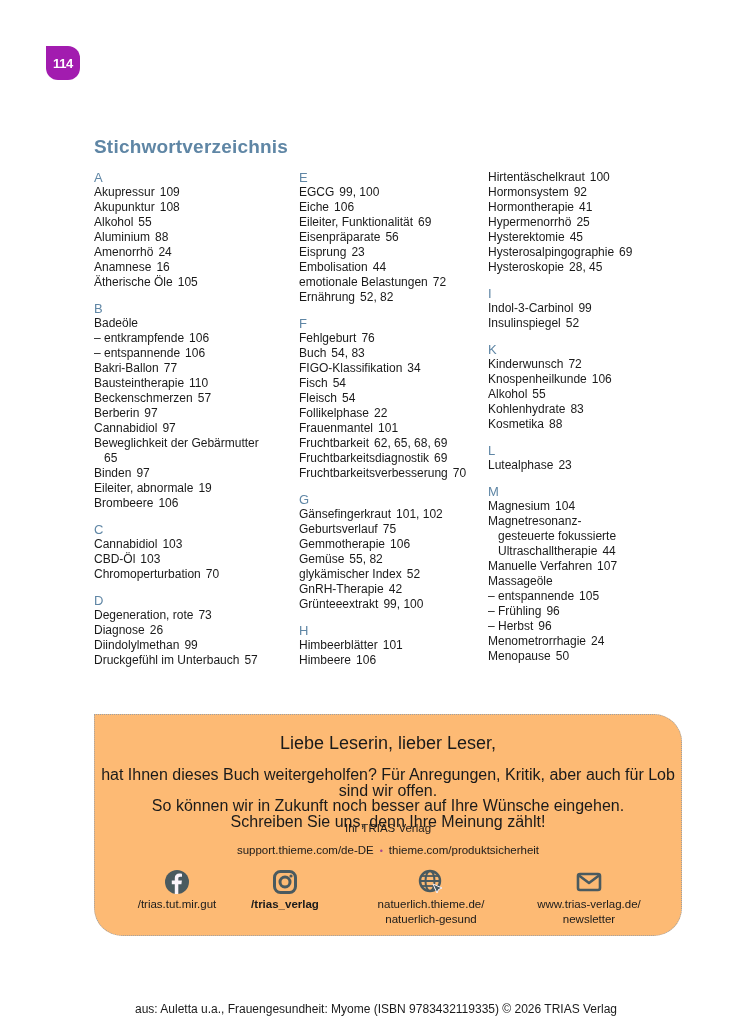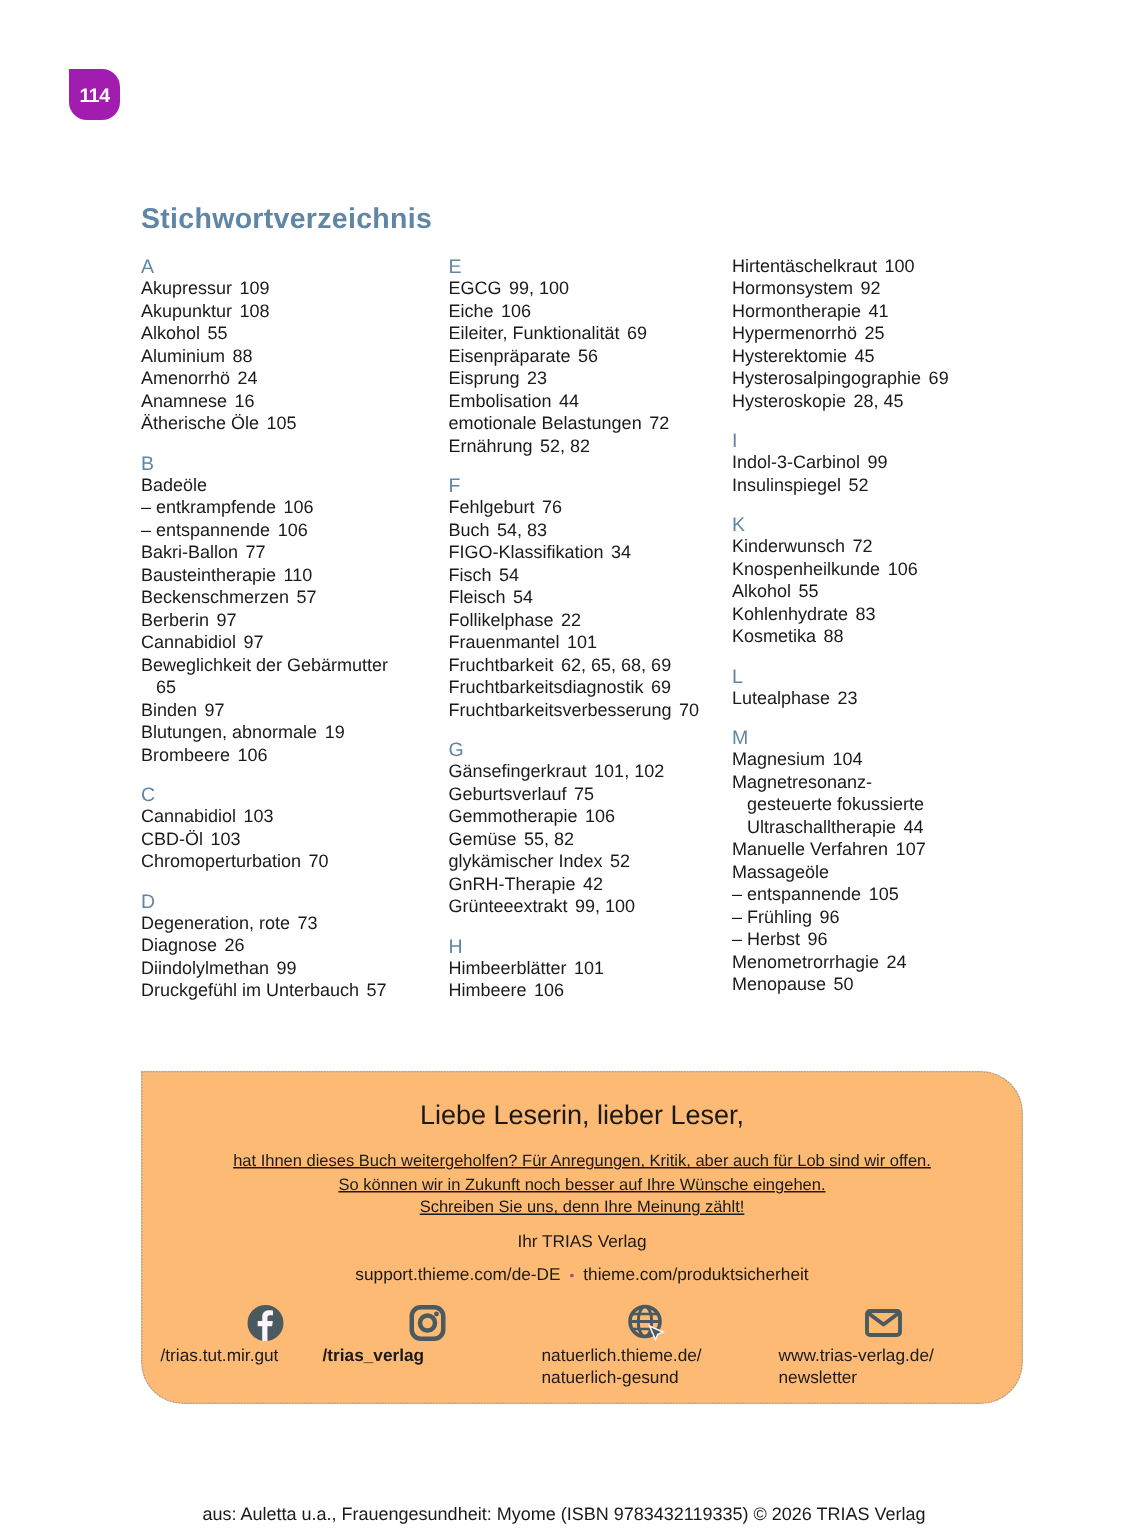--- a/index.html
+++ b/index.html
@@ -29,25 +29,25 @@
     .entry .indent { padding-left: 10px; display: block; }
     .entry .pages { margin-left: 5px; }
 
     .feedback-box {
       position: absolute; left: 94px; top: 714px; width: 588px; height: 222px;
       background: #fdba74; border: 1.5px dotted #9aa0a6;
       border-radius: 0 28px 28px 28px;
       text-align: center;
     }
     .fb-heading { position: absolute; left: 0; right: 0; top: 18px; font-size: 18px; color: #1a1a1a; }
-    .fb-body { position: absolute; left: 0; right: 0; top: 52px; font-size: 11px; line-height: 15.5px; color: #1a1a1a; text-decoration: underline; }
+    .fb-body { position: absolute; left: 0; right: 0; top: 52px; font-size: 16px; line-height: 15.5px; color: #1a1a1a; }
     .fb-sign { position: absolute; left: 0; right: 0; top: 107px; font-size: 11.5px; color: #1a1a1a; }
     .fb-links { position: absolute; left: 0; right: 0; top: 129px; font-size: 11.5px; color: #1a1a1a; }
     .fb-links .sep { color: #a8468f; margin: 0 6px; font-size: 9px; }
-    .social { position: absolute; top: 154px; width: 140px; text-align: left; }
+    .social { position: absolute; top: 154px; width: 140px; text-align: center; }
     .social .icon { width: 26px; height: 26px; margin: 0 auto 2px; display: block; }
     .social .label { font-size: 11.5px; line-height: 15px; color: #1a1a1a; display: block; }
     .s1 { left: 12px; }
     .s2 { left: 120px; font-weight: bold; }
     .s3 { left: 266px; }
     .s4 { left: 424px; }
 
     .footer-cite {
       position: absolute; left: 0; right: 0; top: 1002px; text-align: center;
       font-size: 12px; color: #1a1a1a;
@@ -76,21 +76,21 @@
       <div class="entry"><span>Badeöle</span></div>
       <div class="entry"><span>– entkrampfende</span><span class="pages">106</span></div>
       <div class="entry"><span>– entspannende</span><span class="pages">106</span></div>
       <div class="entry"><span>Bakri-Ballon</span><span class="pages">77</span></div>
       <div class="entry"><span>Bausteintherapie</span><span class="pages">110</span></div>
       <div class="entry"><span>Beckenschmerzen</span><span class="pages">57</span></div>
       <div class="entry"><span>Berberin</span><span class="pages">97</span></div>
       <div class="entry"><span>Cannabidiol</span><span class="pages">97</span></div>
       <div class="entry"><span>Beweglichkeit der Gebärmutter</span><span class="indent">65</span></div>
       <div class="entry"><span>Binden</span><span class="pages">97</span></div>
-      <div class="entry"><span>Blutungen, abnormale</span><span class="pages">19</span></div>
+      <div class="entry"><span>Eileiter, abnormale</span><span class="pages">19</span></div>
       <div class="entry"><span>Brombeere</span><span class="pages">106</span></div>
     </div>
     <div class="section">
       <div class="letter">C</div>
       <div class="entry"><span>Cannabidiol</span><span class="pages">103</span></div>
       <div class="entry"><span>CBD-Öl</span><span class="pages">103</span></div>
       <div class="entry"><span>Chromoperturbation</span><span class="pages">70</span></div>
     </div>
     <div class="section">
       <div class="letter">D</div>

